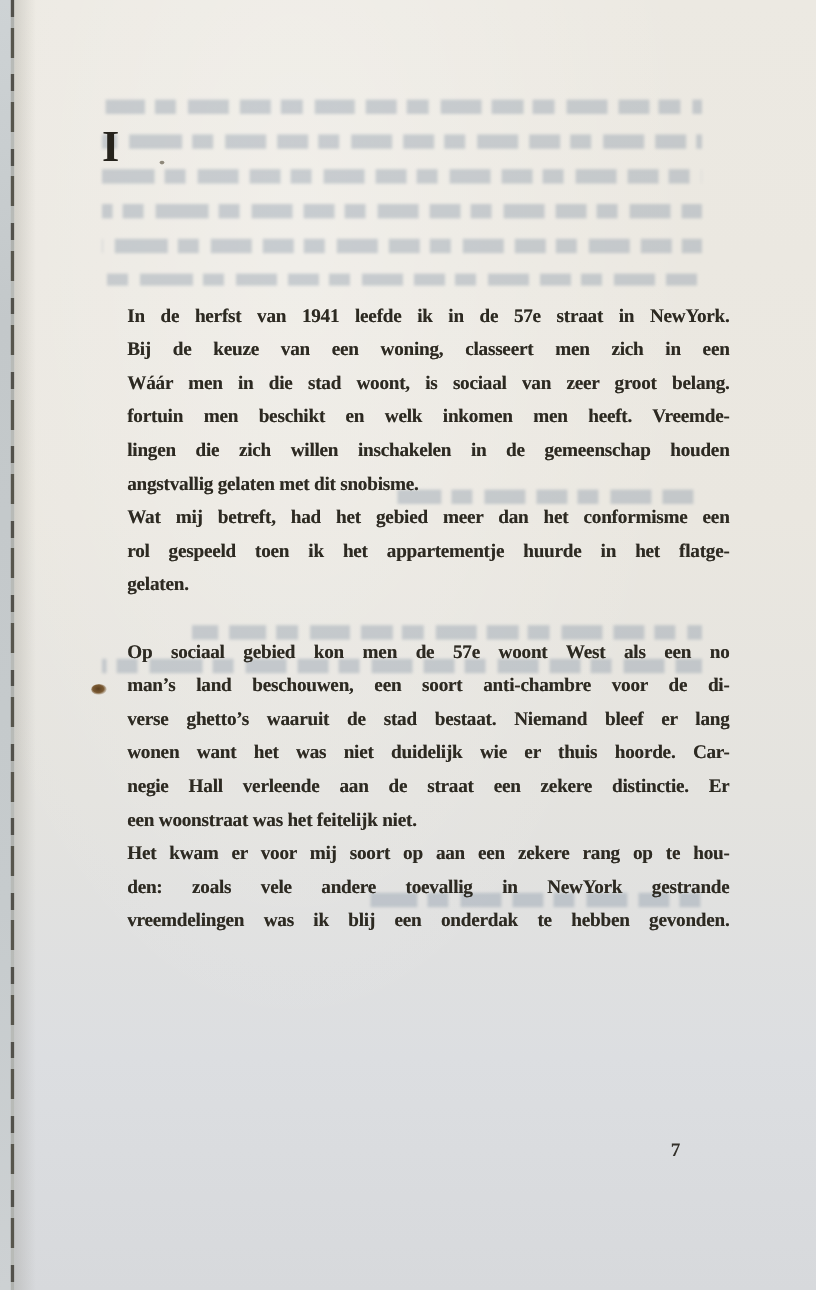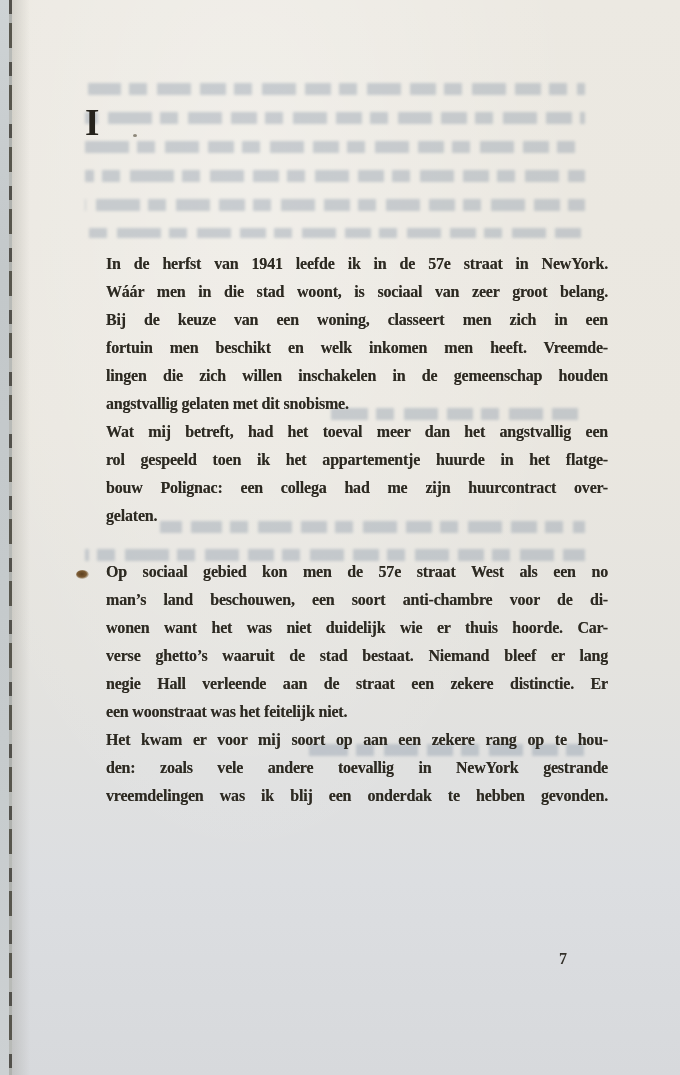--- a/index.html
+++ b/index.html
@@ -104,37 +104,36 @@
     <div class="bleed" style="top:408px;left:318px;width:255px;background-position:12px 0;"></div>
     <div class="bleed" style="top:521px;left:148px;width:425px;background-position:36px 0;"></div>
     <div class="bleed" style="top:549px;left:73px;width:500px;background-position:58px 0;"></div>
     <div class="bleed" style="top:744px;left:288px;width:285px;background-position:22px 0;"></div>
 
     <div class="chapter" style="left:73px;">I</div>
 
     <div class="textblock" id="textblock" style="left:73px;">
         <div class="para">
           <div class="line">In de herfst van 1941 leefde ik in de 57e straat in NewYork.</div>
+          <div class="line">Bij de keuze van een woning, classeert men zich in een</div>
           <div class="line">Wáár men in die stad woont, is sociaal van zeer groot belang.</div>
-          <div class="line">Bij de keuze van een woning, classeert men zich in een</div>
           <div class="line">fortuin men beschikt en welk inkomen men heeft. Vreemde-</div>
           <div class="line">lingen die zich willen inschakelen in de gemeenschap houden</div>
           <div class="line short">angstvallig gelaten met dit snobisme.</div>
         </div>
         <div class="para">
-          <div class="line">Wat mij betreft, had het toeval meer dan het angstvallig een</div>
+          <div class="line">Wat mij betreft, had het gebied meer dan het conformisme een</div>
           <div class="line">rol gespeeld toen ik het appartementje huurde in het flatge-</div>
-          <div class="line">bouw Polignac: een collega had me zijn huurcontract over-</div>
           <div class="line short">gelaten.</div>
         </div>
         <div class="para gap">
-          <div class="line">Op sociaal gebied kon men de 57e straat West als een no</div>
+          <div class="line">Op sociaal gebied kon men de 57e woont West als een no</div>
           <div class="line">man’s land beschouwen, een soort anti-chambre voor de di-</div>
+          <div class="line">verse ghetto’s waaruit de stad bestaat. Niemand bleef er lang</div>
           <div class="line">wonen want het was niet duidelijk wie er thuis hoorde. Car-</div>
-          <div class="line">verse ghetto’s waaruit de stad bestaat. Niemand bleef er lang</div>
           <div class="line">negie Hall verleende aan de straat een zekere distinctie. Er</div>
           <div class="line short">een woonstraat was het feitelijk niet.</div>
         </div>
         <div class="para">
           <div class="line">Het kwam er voor mij soort op aan een zekere rang op te hou-</div>
           <div class="line">den: zoals vele andere toevallig in NewYork gestrande</div>
           <div class="line">vreemdelingen was ik blij een onderdak te hebben gevonden.</div>
         </div>
       </div>
 

